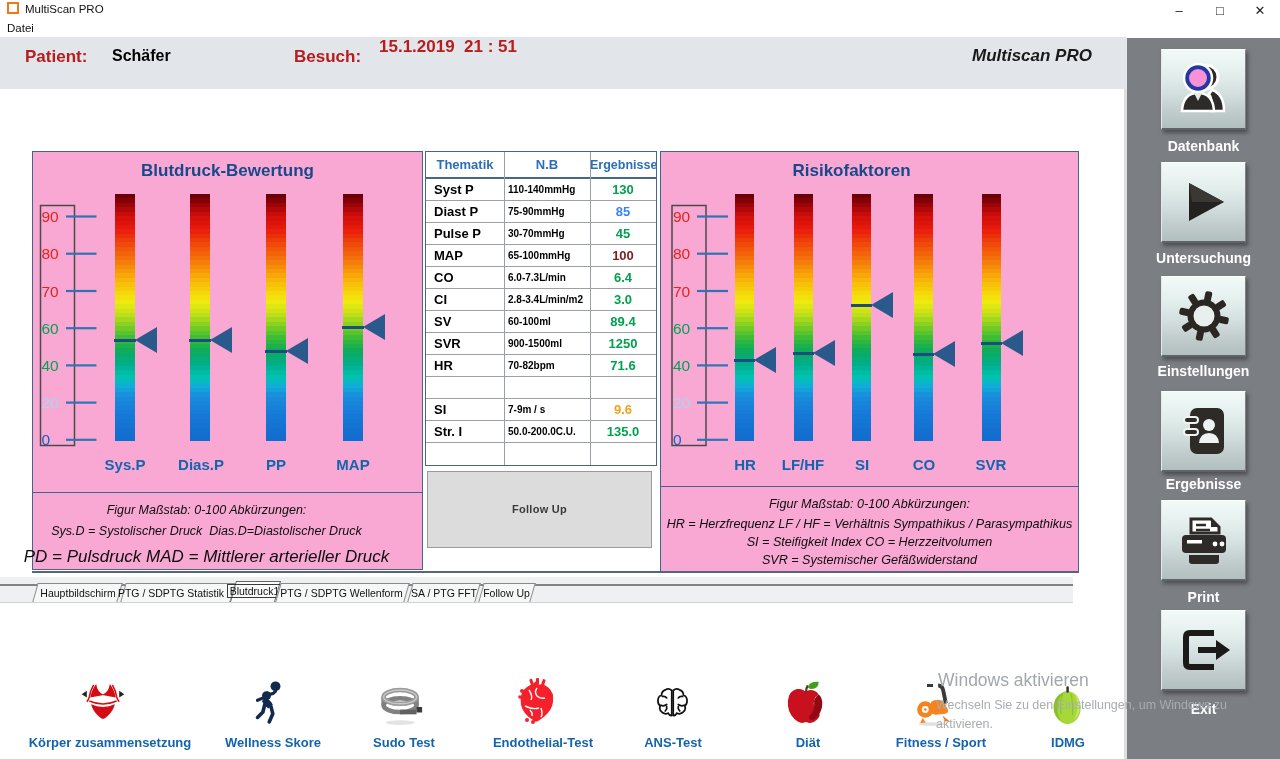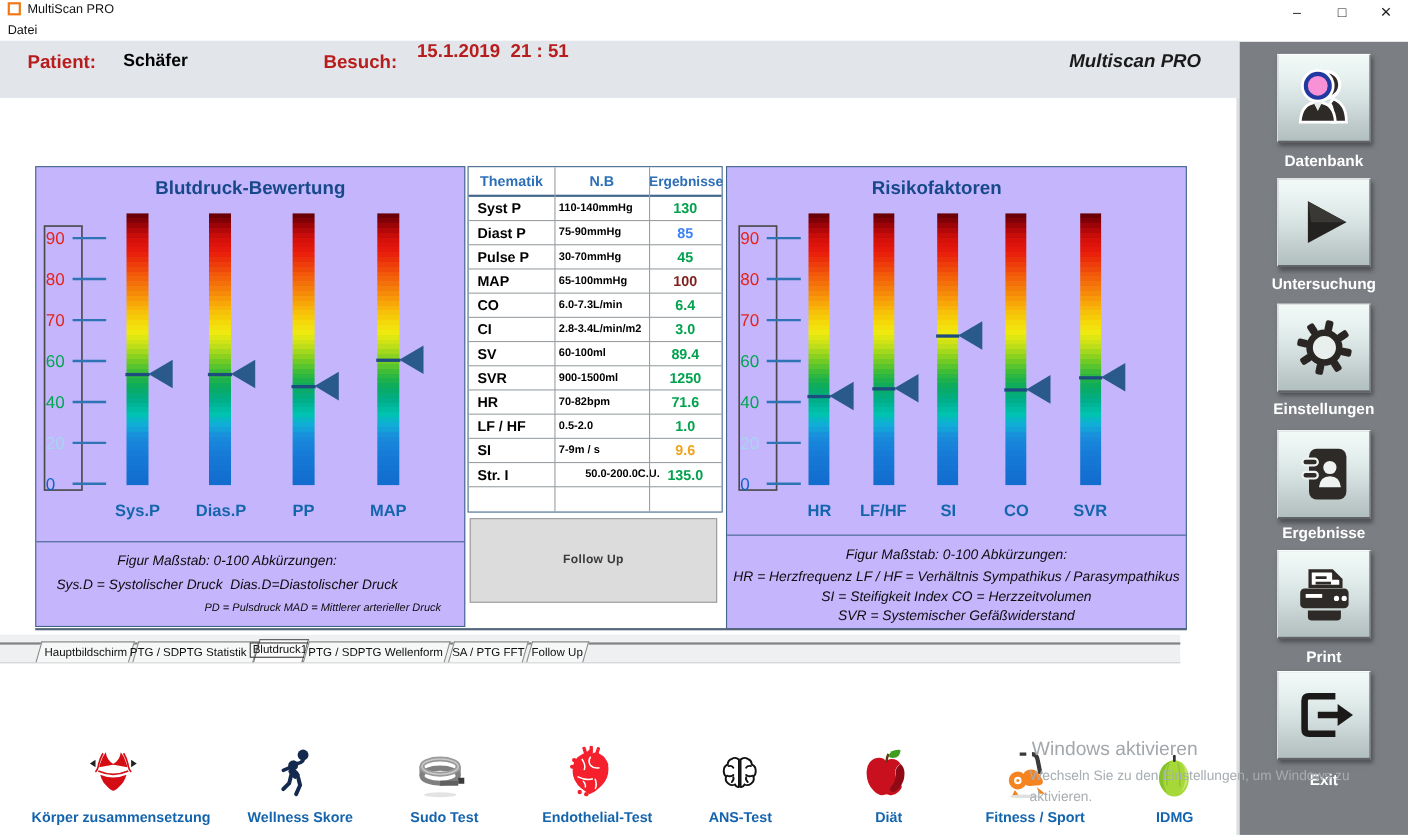--- a/index.html
+++ b/index.html
@@ -17,21 +17,21 @@
 #brand{left:972px;top:46px;width:120px;font-size:17px;font-weight:bold;font-style:italic;color:#1a1a1a;}
 
 #sidebar{left:1127px;top:38px;width:153px;height:721px;background:#7b7e83;}
 .sbtn{position:absolute;left:34px;width:83px;height:78px;
  background:linear-gradient(180deg,#f2faf8 0%,#e4efed 30%,#d3e0df 55%,#c0cccc 80%,#b2bfbf 100%);
  border-top:1px solid #fdfdfd;border-left:1px solid #e8e8e8;border-right:1px solid #7f8282;border-bottom:2px solid #606366;
  box-shadow:2px 3px 4px rgba(40,42,44,.55);}
 .sbtn svg{position:absolute;left:50%;top:50%;transform:translate(-50%,-50%);}
 .slab{position:absolute;left:0px;width:153px;text-align:center;color:#fff;font-weight:bold;font-size:14px;}
 
-.panel{border:1px solid #43658c;background:#c4b5fd;}
+.panel{border:1px solid #43658c;background:#f9a8d4;}
 #panelL{left:32px;top:151px;width:389px;height:417px;}
 #panelR{left:660px;top:151px;width:417px;height:419px;}
 .ptitle{position:absolute;width:100%;text-align:center;top:9px;font-size:17px;font-weight:bold;color:#17498a;}
 .divider{position:absolute;left:0;width:100%;border-top:1px solid #43658c;}
 .bar{position:absolute;top:42px;width:20px;height:247px;background:
 linear-gradient(to bottom,#6a0005 0.0px 4.4px,#820106 4.4px 8.8px,#9d0407 8.8px 13.2px,#b30809 13.2px 17.6px,#c70d0a 17.6px 22.1px,#d6110a 22.1px 26.5px,#dd140b 26.5px 30.9px,#e5180c 30.9px 35.3px,#ea220c 35.3px 39.7px,#ec2f0b 39.7px 44.1px,#ee3d0a 44.1px 48.5px,#f04a0a 48.5px 52.9px,#f2570a 52.9px 57.3px,#f3630a 57.3px 61.8px,#f4700a 61.8px 66.2px,#f57d0a 66.2px 70.6px,#f68b09 70.6px 75.0px,#f79909 75.0px 79.4px,#f8a708 79.4px 83.8px,#f8b408 83.8px 88.2px,#f7c009 88.2px 92.6px,#f6cc09 92.6px 97.0px,#f5d80a 97.0px 101.4px,#f2e10c 101.4px 105.9px,#eeea0f 105.9px 110.3px,#dfe712 110.3px 114.7px,#cee216 114.7px 119.1px,#bdde19 119.1px 123.5px,#a4d81d 123.5px 127.9px,#8ad120 127.9px 132.3px,#72cb25 132.3px 136.7px,#58c42e 136.7px 141.1px,#3fbd37 141.1px 145.6px,#2bb742 145.6px 150.0px,#1db14e 150.0px 154.4px,#0fac5b 154.4px 158.8px,#08ab6a 158.8px 163.2px,#04ad7a 163.2px 167.6px,#00af8a 167.6px 172.0px,#00b597 172.0px 176.4px,#00bca3 176.4px 180.8px,#00c2b0 180.8px 185.2px,#09b8c5 185.2px 189.7px,#10aed7 189.7px 194.1px,#14a0d9 194.1px 198.5px,#1892db 198.5px 202.9px,#1989db 202.9px 207.3px,#1885da 207.3px 211.7px,#1780d9 211.7px 216.1px,#177cd7 216.1px 220.5px,#1678d6 220.5px 224.9px,#1576d4 224.9px 229.4px,#1474d3 229.4px 233.8px,#1471d1 233.8px 238.2px,#136fcf 238.2px 242.6px,#126dce 242.6px 247.0px);}
 .mline{position:absolute;height:3px;background:#1d4d7e;}
 .mtri{position:absolute;width:0;height:0;border-top:13px solid transparent;border-bottom:13px solid transparent;border-right:22px solid #2a5a8c;}
 .blab{position:absolute;font-size:15px;font-weight:bold;color:#1565ad;text-align:center;top:304px;}
 .ftext{position:absolute;width:100%;text-align:center;font-style:italic;color:#0d0d0d;white-space:nowrap;}
@@ -179,21 +179,21 @@
 <div class="mtri" style="left:253px;top:186px;"></div>
 <div class="mline" style="left:309px;top:174px;width:22px;"></div>
 <div class="mtri" style="left:330px;top:162px;"></div>
  <div class="blab" style="left:67px;width:50px;">Sys.P</div>
  <div class="blab" style="left:138px;width:60px;">Dias.P</div>
  <div class="blab" style="left:223px;width:40px;">PP</div>
  <div class="blab" style="left:297px;width:46px;">MAP</div>
  <div class="divider" style="top:340px;"></div>
  <div class="ftext" style="top:351px;font-size:12.5px;margin-left:-21px;">Figur Maßstab: 0-100 Abkürzungen:</div>
  <div class="ftext" style="top:372px;font-size:12.5px;margin-left:-21px;">Sys.D = Systolischer Druck&nbsp; Dias.D=Diastolischer Druck</div>
- <div class="ftext" style="top:395px;font-size:10px;margin-left:-21px;text-align:right;">PD = Pulsdruck MAD = Mittlerer arterieller Druck</div>
+ <div class="ftext" style="top:395px;font-size:17px;margin-left:-21px;">PD = Pulsdruck MAD = Mittlerer arterieller Druck</div>
 </div>
 
 <div class="abs" id="tbl">
 <div class="abs" style="left:0;top:0;width:230px;height:26px;">
       <span class="abs" style="left:0;width:78px;text-align:center;top:5px;font-size:13px;font-weight:bold;color:#2c6fb7;">Thematik</span>
       <span class="abs" style="left:78px;width:86px;text-align:center;top:5px;font-size:13px;font-weight:bold;color:#2c6fb7;">N.B</span>
       <span class="abs" style="left:164px;width:66px;text-align:center;top:6px;font-size:12.5px;font-weight:bold;color:#2c6fb7;">Ergebnisse</span>
     </div>
 <div class="abs" style="left:0;top:25px;width:230px;height:2px;background:#44688c;"></div>
 <div class="trow" style="top:27px;height:22px;">
@@ -242,35 +242,30 @@
       <span class="c2" style="top:5px;">900-1500ml</span>
       <span class="c3" style="top:3px;color:#00a24d;">1250</span>
     </div>
 <div class="rline" style="top:180px;"></div>
 <div class="trow" style="top:203px;height:22px;">
       <span class="c1" style="top:3px;">HR</span>
       <span class="c2" style="top:5px;">70-82bpm</span>
       <span class="c3" style="top:3px;color:#00a24d;">71.6</span>
     </div>
 <div class="rline" style="top:202px;"></div>
-<div class="trow" style="top:225px;height:22px;">
-      <span class="c1" style="top:3px;">LF / HF</span>
-      <span class="c2" style="top:5px;">0.5-2.0</span>
-      <span class="c3" style="top:3px;color:#00a24d;">1.0</span>
-    </div>
 <div class="rline" style="top:224px;"></div>
 <div class="trow" style="top:247px;height:22px;">
       <span class="c1" style="top:3px;">SI</span>
       <span class="c2" style="top:5px;">7-9m / s</span>
       <span class="c3" style="top:3px;color:#f0a21a;">9.6</span>
     </div>
 <div class="rline" style="top:246px;"></div>
 <div class="trow" style="top:269px;height:22px;">
       <span class="c1" style="top:3px;">Str. I</span>
-      <span class="c2" style="top:5px;margin-left:24px;">50.0-200.0C.U.</span>
+      <span class="c2" style="top:5px;">50.0-200.0C.U.</span>
       <span class="c3" style="top:3px;color:#00a24d;">135.0</span>
     </div>
 <div class="rline" style="top:268px;"></div>
 <div class="trow" style="top:291px;height:22px;margin-top:28px;">
       <span class="c1" style="top:3px;">-d/a</span>
       <span class="c2" style="top:5px;">0.12/0.48</span>
       <span class="c3" style="top:3px;color:#00a24d;">0.4</span>
     </div>
 <div class="rline" style="top:290px;"></div>
 <div class="abs" style="left:78px;top:0;width:1px;height:313px;background:#9aa0a4;"></div>

